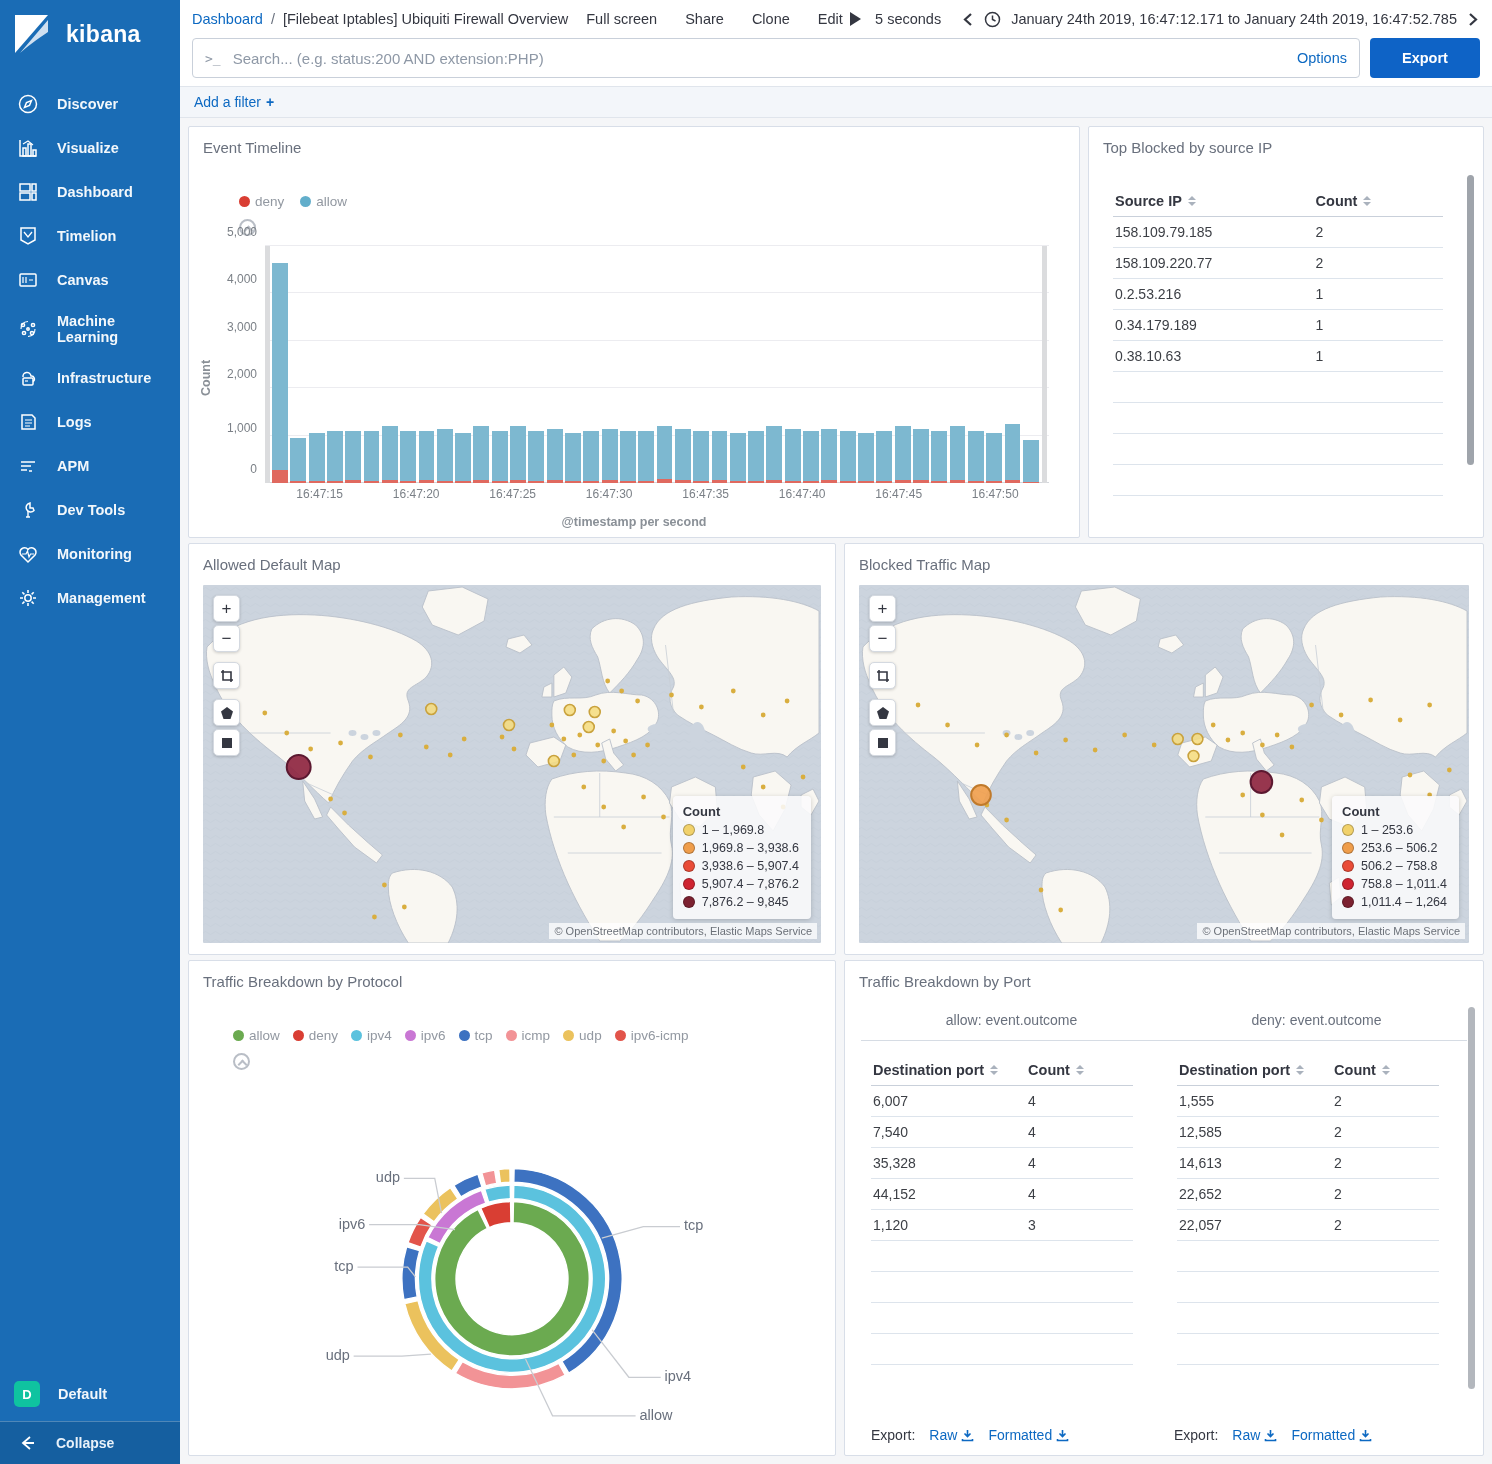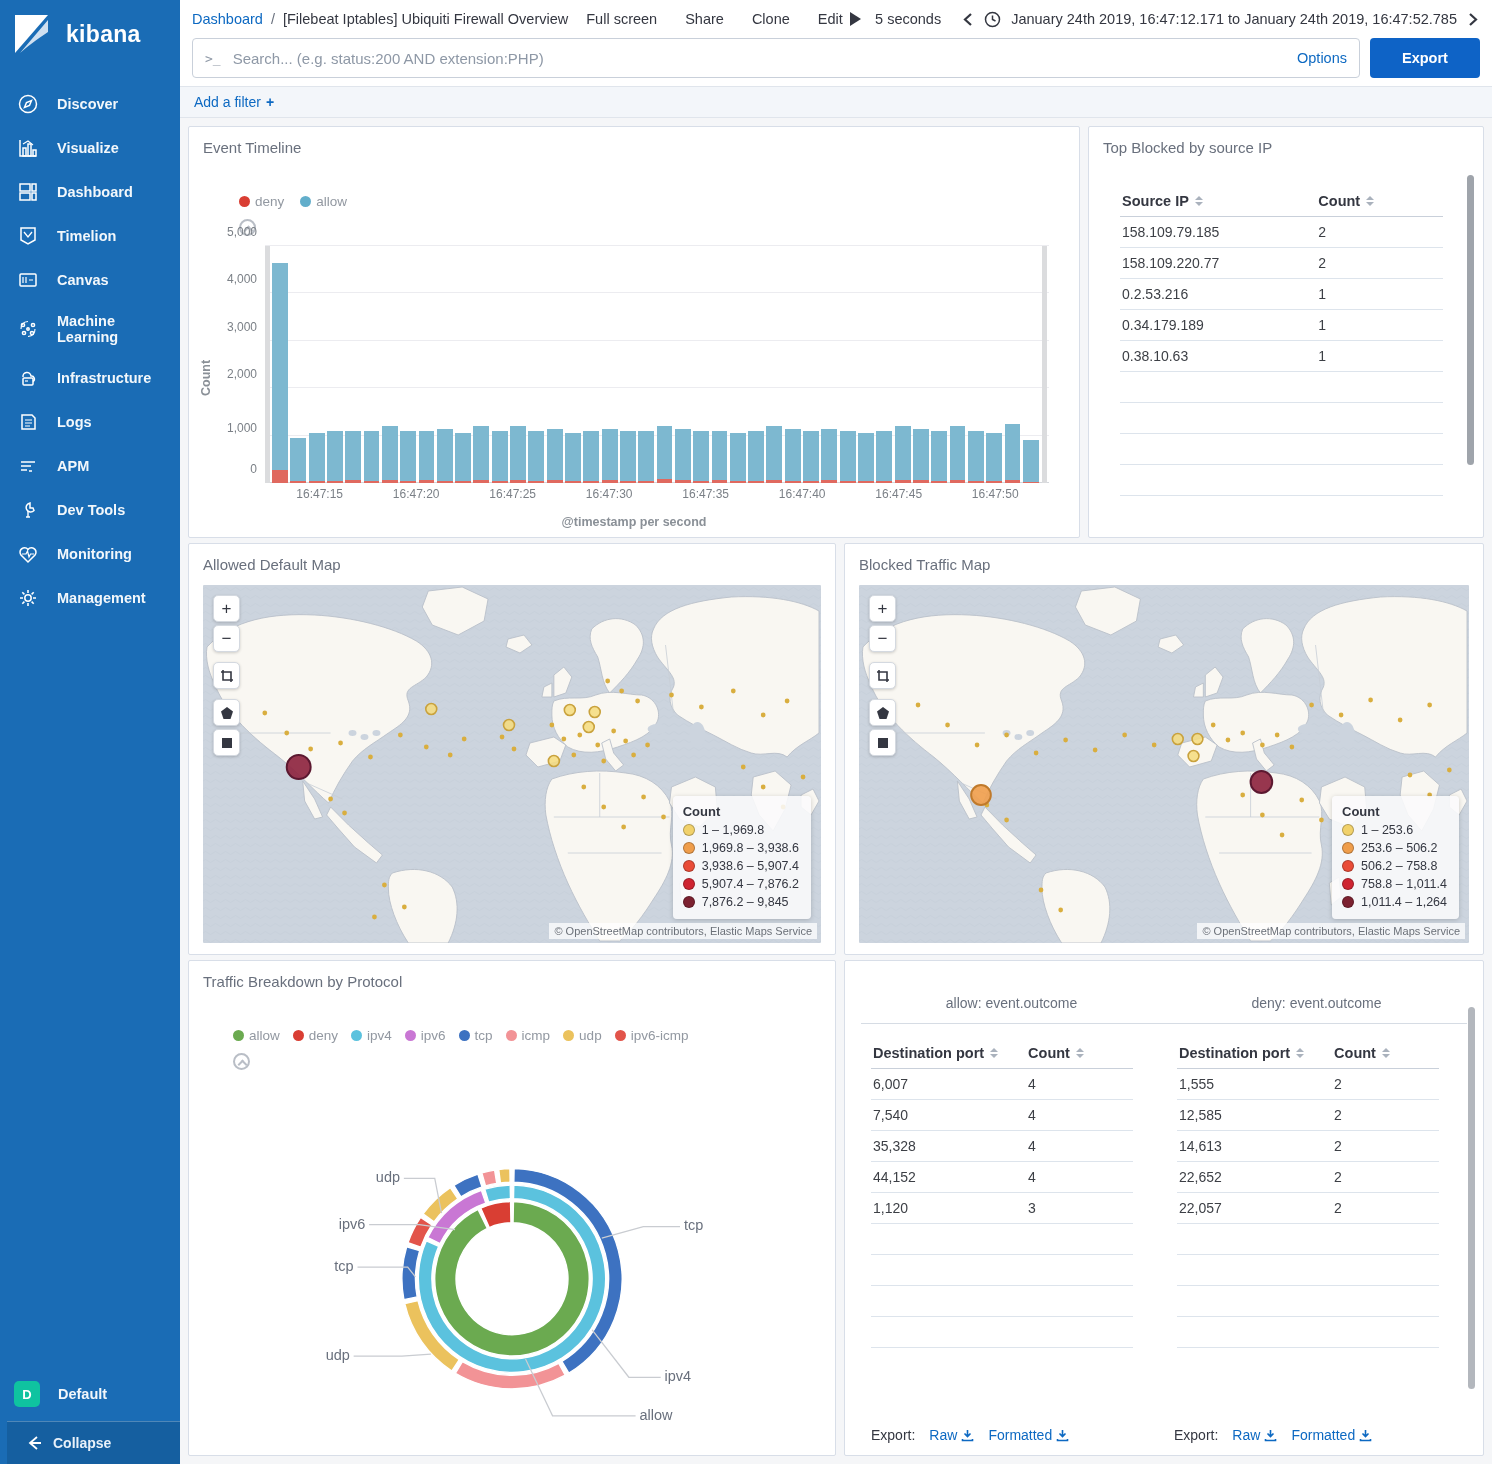--- a/index.html
+++ b/index.html
@@ -11,21 +11,21 @@
   .logo-row { display:flex; align-items:center; gap:14px; padding:14px 0 10px 12px; }
   .logo-mark { width:40px; height:40px; position:relative; }
   .logo-text { font-size:23px; font-weight:bold; letter-spacing:.3px; }
   .nav { margin-top:18px; }
   .nav-item { display:flex; align-items:center; gap:18px; padding:11px 0 11px 17px; cursor:pointer; }
   .nav-item svg { width:22px; height:22px; flex:none; }
   .nav-label { font-size:14.5px; font-weight:bold; color:#f2f7fb; }
   .side-footer { position:absolute; bottom:0; left:0; right:0; }
   .default-row { display:flex; align-items:center; gap:18px; padding:10px 0 14px 14px; }
   .default-badge { width:26px; height:26px; border-radius:5px; background:#0fc3a0; color:#fff; font-weight:bold; font-size:13px; display:flex; align-items:center; justify-content:center; }
-  .collapse-row { display:flex; align-items:center; gap:10px; padding:12px 0 12px 18px; background:#155fa0; border-top:1px solid rgba(255,255,255,.25);margin-left:7px; }
+  .collapse-row { display:flex; align-items:center; gap:20px; padding:12px 0 12px 18px; background:#155fa0; border-top:1px solid rgba(255,255,255,.25); }
   .collapse-label { font-size:14px; font-weight:bold; color:#e8f1f9; }
 
   
   .main { flex:1; display:flex; flex-direction:column; }
   .topbar { background:#fff; padding:6px 12px 8px 12px; }
   .crumb-row { display:flex; align-items:center; height:26px; font-size:14.5px; color:#343741; }
   .crumb-link { color:#0d69c2; cursor:pointer; }
   .crumb-sep { margin:0 8px; color:#69707d; }
   .crumb-title { color:#343741; }
   .top-menu { display:flex; gap:28px; margin-left:18px; }
@@ -544,21 +544,21 @@
               <span class="xtick" style="left: 56.21%;">16:47:35</span>
               <span class="xtick" style="left: 68.52%;">16:47:40</span>
               <span class="xtick" style="left: 80.83%;">16:47:45</span>
               <span class="xtick" style="left: 93.14%;">16:47:50</span>
             </div>
           <div class="x-axis-title">@timestamp per second</div>
         </div>
       </section>
       <section class="panel p-topblocked">
         <h3>Top Blocked by source IP</h3>
-        <div id="tb-table" style="margin:30px 26px 0 17px;">
+        <div id="tb-table" style="margin:30px 26px 0 10px;">
             <div class="kb-thead" style="grid-template-columns: 1.55fr 1fr;">
               <div class="kb-th">
                 <span>Source IP</span>
                 <span class="sort-caret">
                   <i class="up"></i>
                   <i class="dn"></i>
                 </span>
               </div>
               <div class="kb-th">
                 <span>Count</span>
@@ -862,20 +862,21 @@
               <polyline points="494,158 456,158 413,170" fill="none" stroke="#c9ccd1" stroke-width="1.3"></polyline>
               <text x="498" y="162" text-anchor="start" fill="#69707d" font-size="15">tcp</text>
               <polyline points="474,314 441,314 403,265" fill="none" stroke="#c9ccd1" stroke-width="1.3"></polyline>
               <text x="478" y="318" text-anchor="start" fill="#69707d" font-size="15">ipv4</text>
               <polyline points="448,354 362,354 334,295" fill="none" stroke="#c9ccd1" stroke-width="1.3"></polyline>
               <text x="452" y="358" text-anchor="start" fill="#69707d" font-size="15">allow</text>
             </svg>
         </div>
       </section>
       <section class="panel p-port">
+        <h3>Traffic Breakdown by Port</h3>
         <div class="port-sub-row">
           <div class="port-sub">allow: event.outcome</div>
           <div class="port-sub">deny: event.outcome</div>
         </div>
         <div class="port-sub-divider"></div>
         <div class="port-cols" style="margin:14px 30px 0 12px;">
           <div class="port-col" id="port-allow">
               <div class="kb-thead" style="grid-template-columns: 1.45fr 1fr;">
                 <div class="kb-th">
                   <span>Destination port</span>

